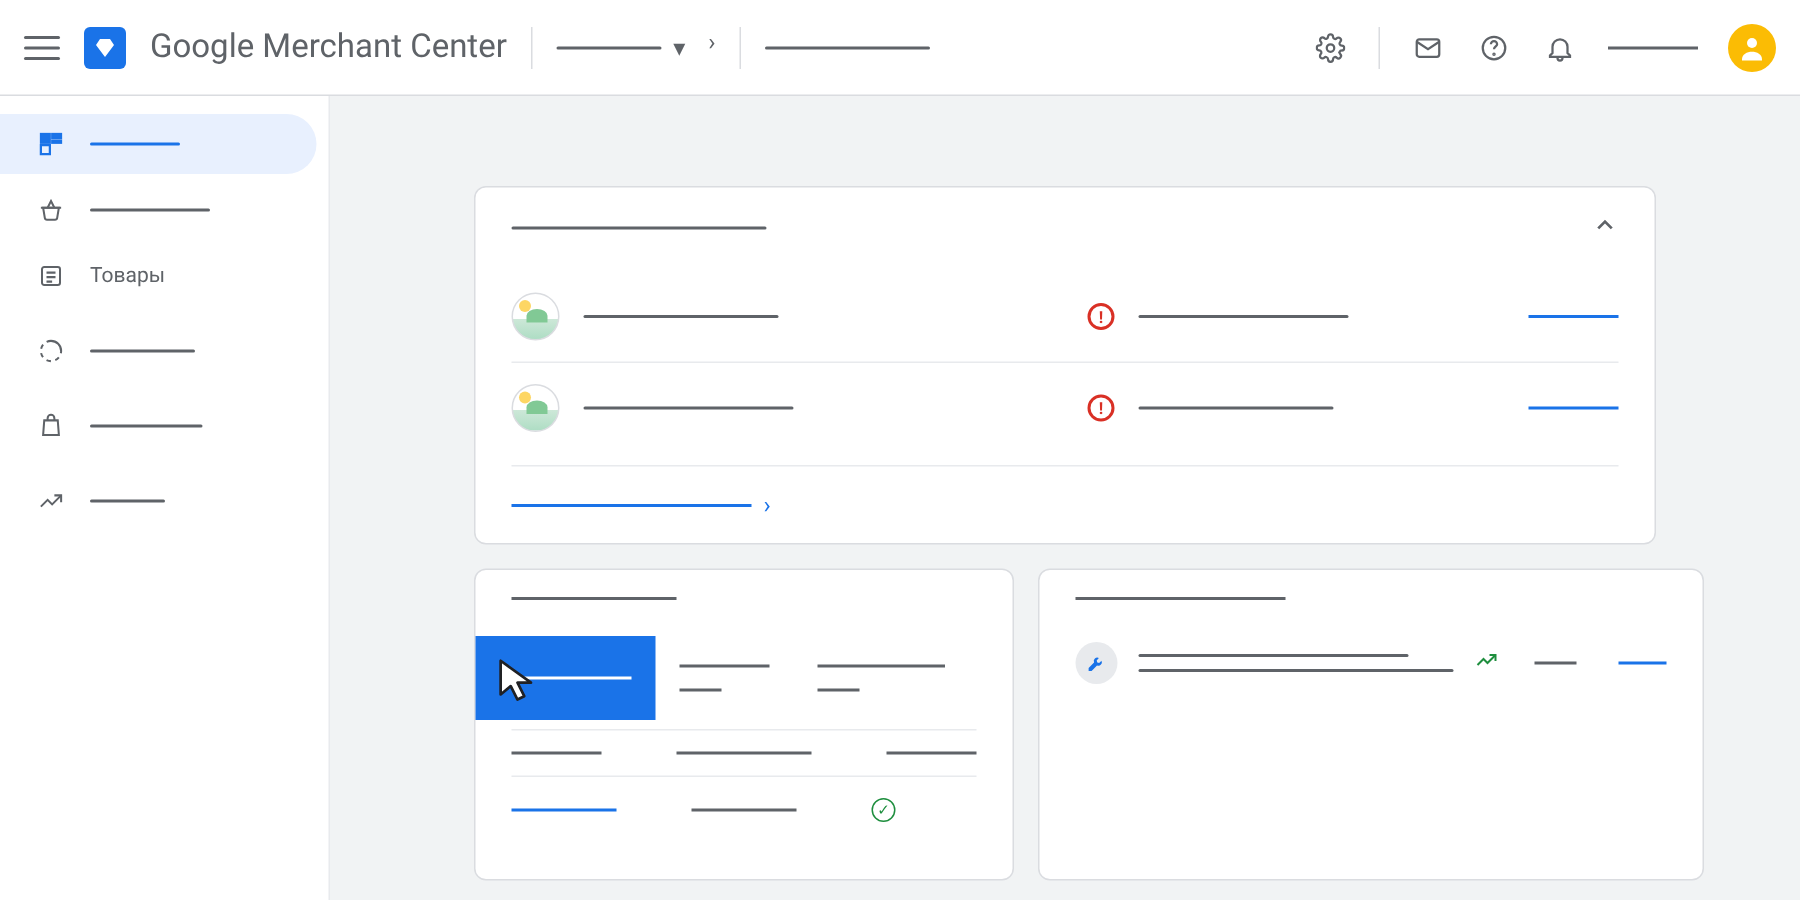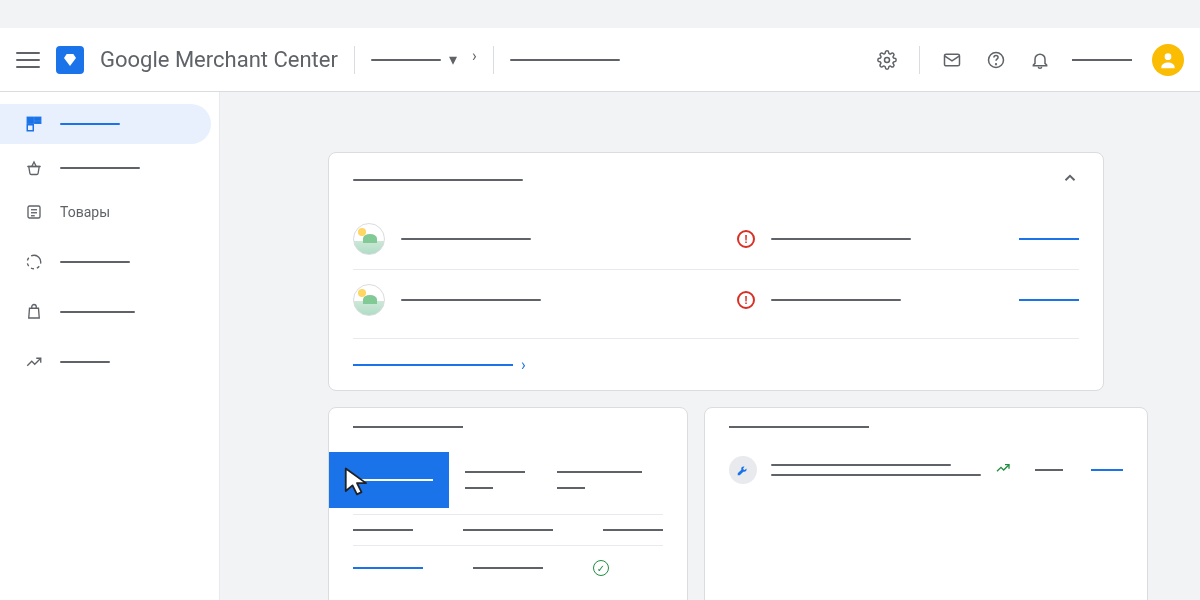--- a/index.html
+++ b/index.html
@@ -1,39 +1,39 @@
 <!DOCTYPE html>
 <html><head>
 <meta charset="utf-8">
 <style>
   * { box-sizing: border-box; margin: 0; padding: 0; }
   body { font-family: 'Google Sans', Roboto, Arial, sans-serif; background: #f1f3f4; width: 1200px; height: 600px; overflow: hidden; }
   
   
-  .header { height: 64px; background: #fff; border-bottom: 1px solid #dadce0; display: flex; align-items: center; padding: 0 16px; gap: 16px; margin-top: 28px; }
+  .header { height: 64px; background: #fff; border-bottom: 1px solid #dadce0; display: flex; align-items: center; padding: 0 16px; gap: 16px; }
   .hamburger { width: 24px; height: 24px; display: flex; flex-direction: column; justify-content: center; gap: 5px; cursor: pointer; }
   .hamburger span { height: 2px; background: #5f6368; border-radius: 1px; }
   .logo-box { width: 28px; height: 28px; background: #1a73e8; border-radius: 4px; display: flex; align-items: center; justify-content: center; }
   .logo-box svg { width: 16px; height: 16px; fill: #fff; }
   .app-title { font-size: 22px; color: #5f6368; font-weight: 400; }
   .header-divider { width: 1px; height: 28px; background: #dadce0; }
   .account-selector { display: flex; align-items: center; gap: 8px; cursor: pointer; position: relative; padding-right: 20px; }
   .skel-line { height: 2px; background: #5f6368; border-radius: 1px; }
   .account-selector .chev { position: absolute; right: 0; top: -4px; color: #5f6368; font-size: 16px; }
   .header-search { flex: 0 0 auto; }
   .header-spacer { flex: 1; }
   .header-actions { display: flex; align-items: center; gap: 20px; }
   .icon-btn { width: 24px; height: 24px; display: flex; align-items: center; justify-content: center; color: #5f6368; cursor: pointer; }
   .icon-btn svg { width: 20px; height: 20px; fill: none; stroke: currentColor; stroke-width: 1.8; }
   .user-line { width: 60px; height: 2px; background: #5f6368; }
   .avatar { width: 32px; height: 32px; border-radius: 50%; background: #fbbc04; display: flex; align-items: center; justify-content: center; }
   .avatar svg { width: 20px; height: 20px; fill: #fff; }
   
   
-  .body-wrap { display: flex; height: calc(600px - 64px); gap: 12px; }
+  .body-wrap { display: flex; height: calc(600px - 64px); }
   
   
   .sidebar { width: 220px; background: #fff; padding-top: 12px; border-right: 1px solid #e8eaed; }
   .nav-item { height: 40px; display: flex; align-items: center; padding-left: 24px; gap: 16px; margin: 0 8px 4px 0; border-radius: 0 20px 20px 0; cursor: pointer; }
   .nav-item.active { background: #e8f0fe; }
   .nav-item.active .nav-icon svg { stroke: #1a73e8; fill: #1a73e8; }
   .nav-icon { width: 20px; height: 20px; display: flex; align-items: center; justify-content: center; color: #5f6368; }
   .nav-icon svg { width: 18px; height: 18px; fill: none; stroke: currentColor; stroke-width: 1.8; }
   .nav-label-skel { height: 2px; background: #5f6368; border-radius: 1px; }
   .nav-item.active .nav-label-skel { background: #1a73e8; }

